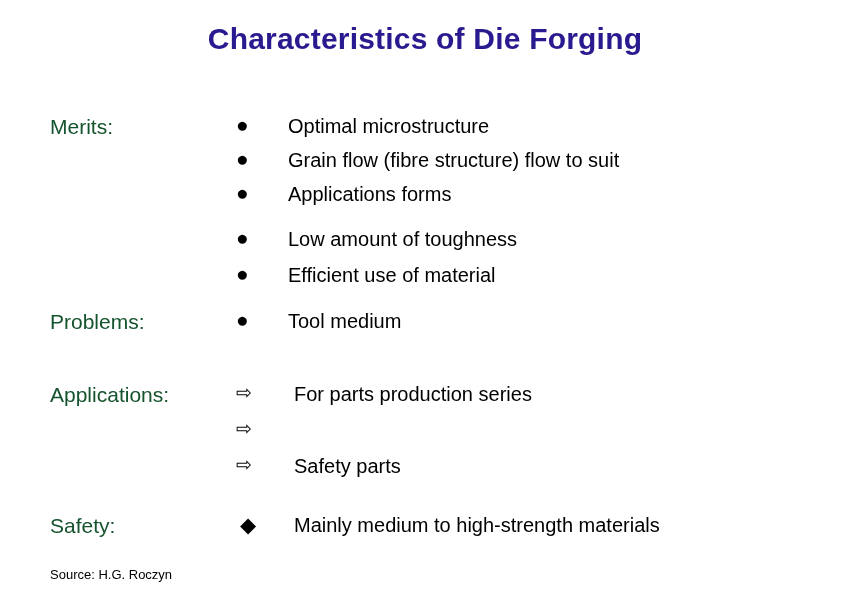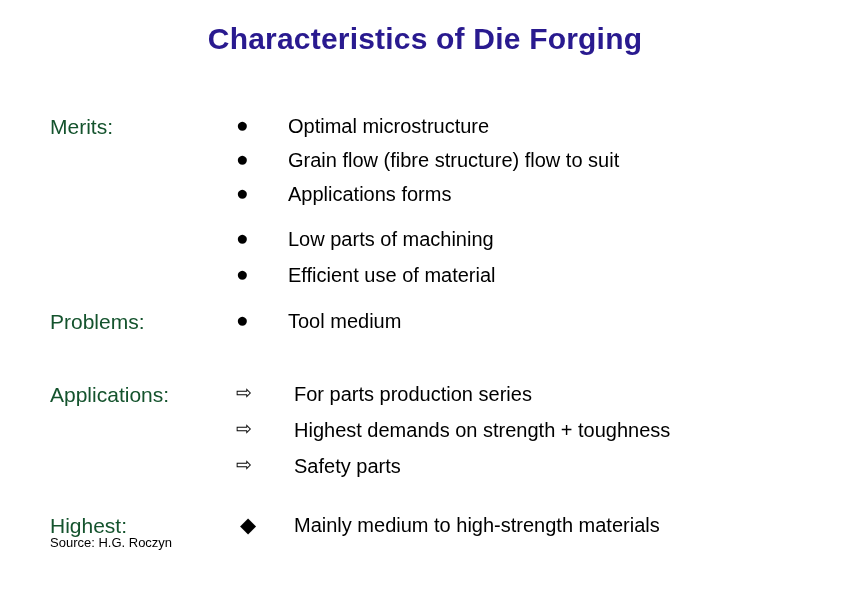--- a/index.html
+++ b/index.html
@@ -88,21 +88,21 @@
     top: -1px;
     left: 4px;
   }
   .item.arrow-item { padding-left: 58px; }
   .item.diamond-item { padding-left: 58px; }
 
   
   #source-note {
     position: absolute;
     left: 50px;
-    top: 536px;
+    top: 568px;
     font-size: 13px;
     color: #000000;
     white-space: nowrap;
     line-height: 1;
   }
 </style>
 </head>
 <body>
 
 <div id="slide">
@@ -119,21 +119,21 @@
       <div class="item" style="margin-top:10px;">
         <span class="marker disc">●</span>
         <span>Grain flow (fibre structure) flow to suit</span>
       </div>
       <div class="item" style="margin-top:10px;">
         <span class="marker disc">●</span>
         <span>Applications forms</span>
       </div>
       <div class="item" style="margin-top:21px;">
         <span class="marker disc">●</span>
-        <span>Low parts of machining</span>
+        <span>Low amount of toughness</span>
       </div>
       <div class="item" style="margin-top:12px;">
         <span class="marker disc">●</span>
         <span>Efficient use of material</span>
       </div>
     </div>
   </div>
 
   <div class="section" style="top:311px;">
     <div class="section-label">Problems:</div>
@@ -147,31 +147,30 @@
 
   <div class="section" style="top:384px;">
     <div class="section-label">Applications:</div>
     <div class="items">
       <div class="item arrow-item">
         <span class="marker arrow">⇨</span>
         <span>For parts production series</span>
       </div>
       <div class="item arrow-item" style="margin-top:12px;">
         <span class="marker arrow">⇨</span>
-        <span>Highest demands on strength + toughness</span>
       </div>
       <div class="item arrow-item" style="margin-top:12px;">
         <span class="marker arrow">⇨</span>
         <span>Safety parts</span>
       </div>
     </div>
   </div>
 
   <div class="section" style="top:515px;">
-    <div class="section-label">Highest:</div>
+    <div class="section-label">Safety:</div>
     <div class="items">
       <div class="item diamond-item">
         <span class="marker diamond">◆</span>
         <span>Mainly medium to high-strength materials</span>
       </div>
     </div>
   </div>
 
   <div id="source-note">Source: H.G. Roczyn</div>
 

